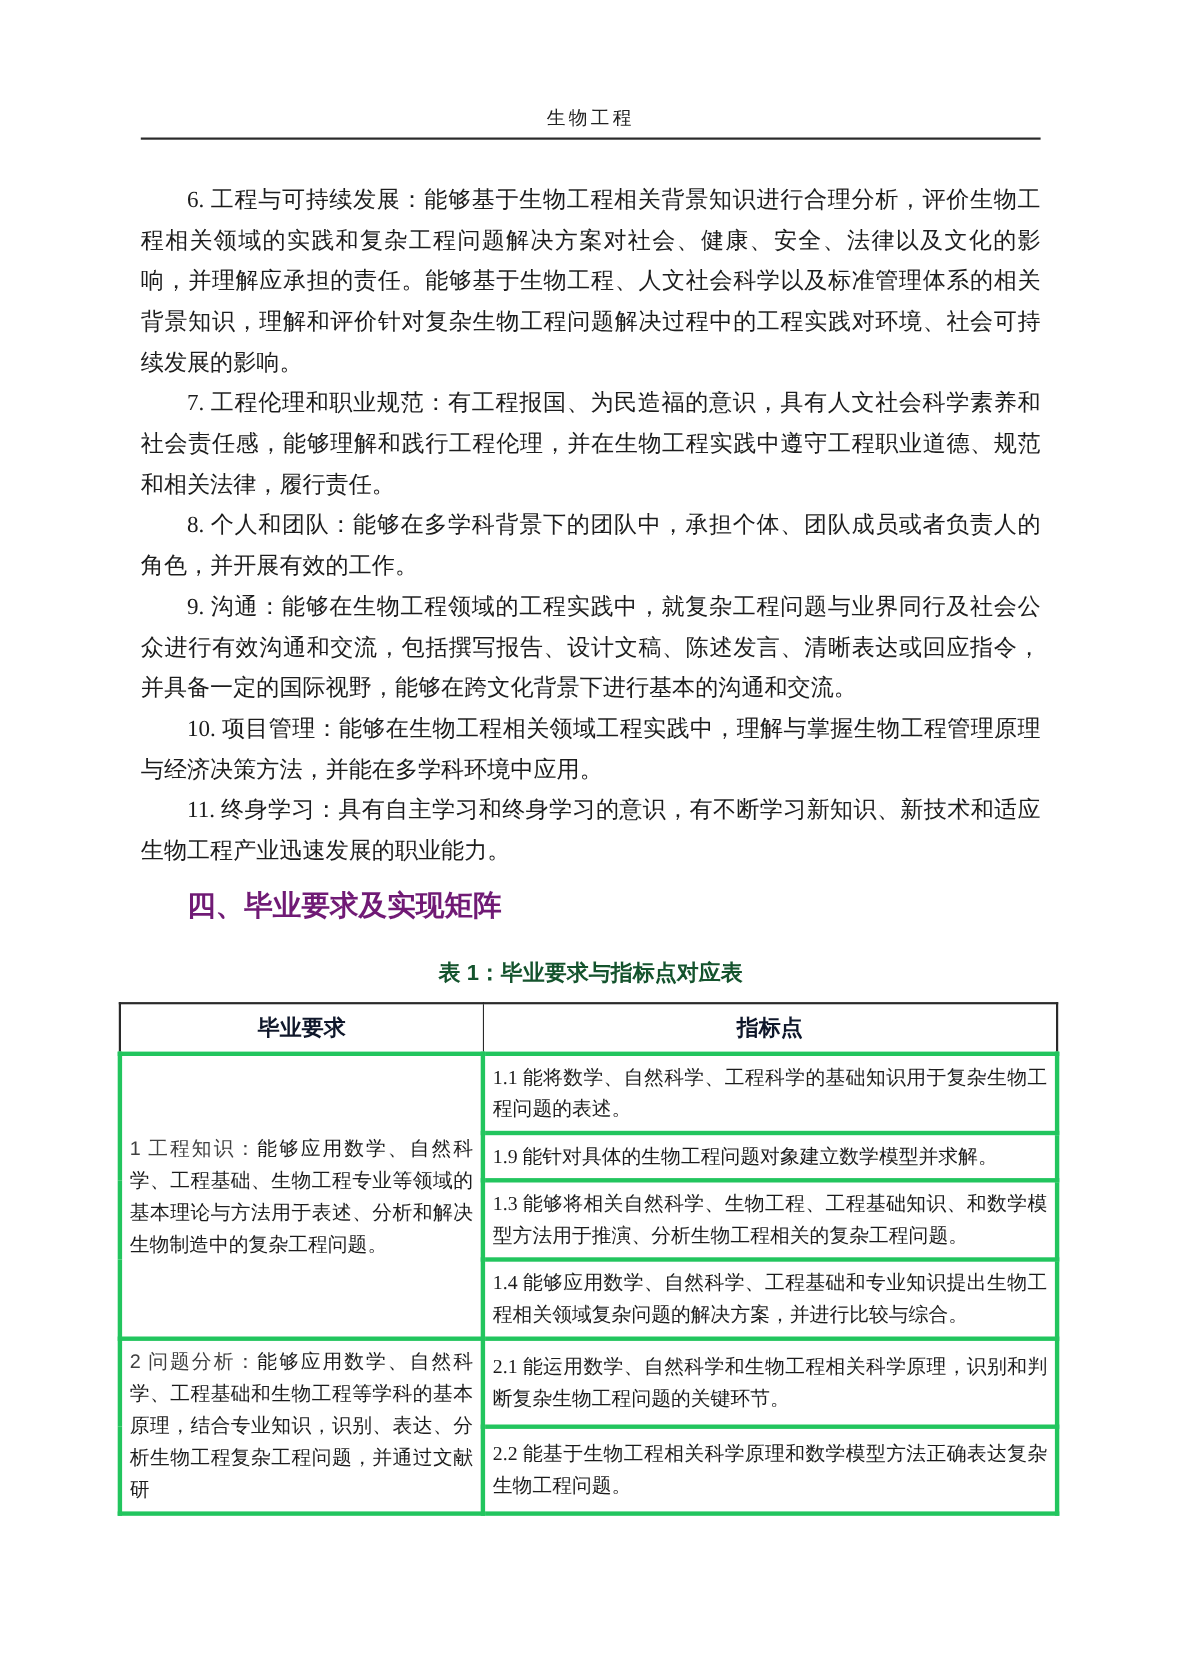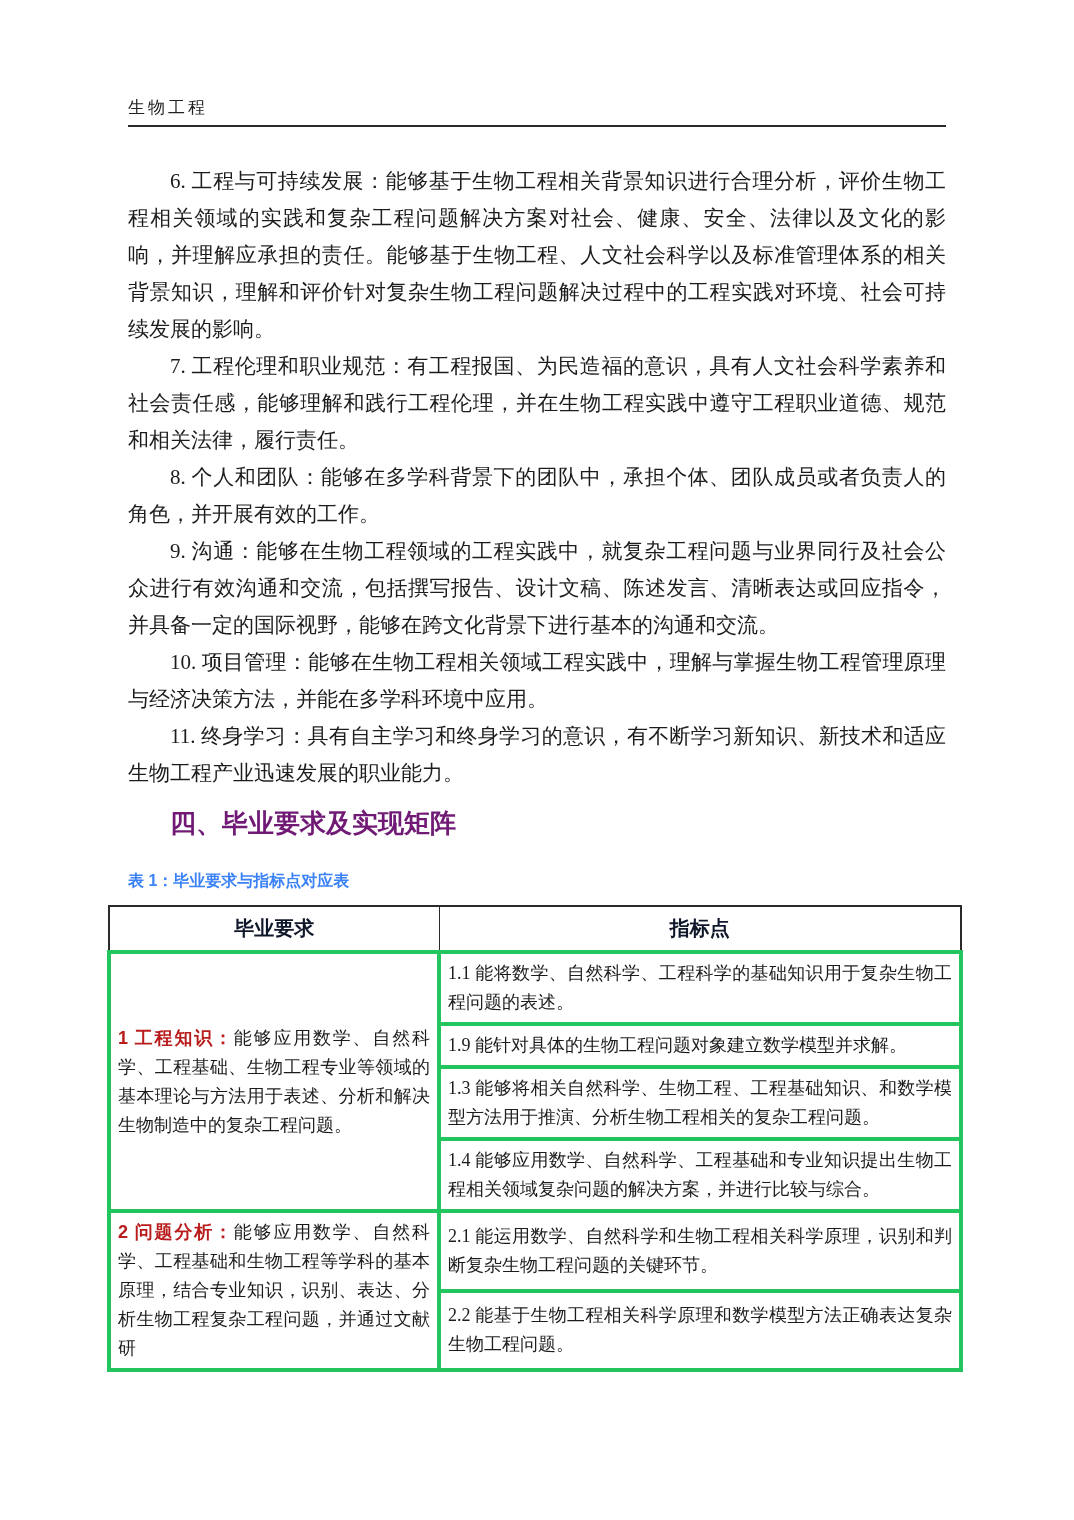--- a/index.html
+++ b/index.html
@@ -14,20 +14,21 @@
     position: relative;
     overflow: hidden;
   }
   
   .page-header {
     padding: 96px 128px 6px 128px;
   }
   .page-header .header-inner {
     border-bottom: 2px solid #2a2a2a;
     padding-bottom: 6px;
+    text-align: center;
   }
   .running-title {
     font-size: 17px;
     letter-spacing: 3px;
     color: #222222;
   }
   
   .content {
     padding: 30px 128px 0 128px;
   }
@@ -45,22 +46,23 @@
     font-weight: bold;
     font-size: 26px;
     color: #701a75;
     padding-left: 42px;
     margin-top: 14px;
     margin-bottom: 30px;
   }
   .table-caption {
     font-family: "Liberation Sans", "DejaVu Sans", sans-serif;
     font-weight: bold;
-    font-size: 16px;
-    color: #3b82f6;
+    font-size: 20px;
+    text-align: center;
+    color: #14532d;
     margin-bottom: 13px;
   }
   
   table.req-table {
     border-collapse: collapse;
     table-layout: fixed;
     width: 852px;
     margin-left: -21px;
     border: 2px solid #2a2a2a;
   }
@@ -81,22 +83,22 @@
     font-size: 18px;
     line-height: 29px;
     vertical-align: middle;
     padding: 5px 7px;
     text-align: justify;
     text-justify: inter-ideograph;
     color: #1c1c1c;
   }
   td.requirement-cell .req-label {
     font-family: "Liberation Sans", "DejaVu Sans", sans-serif;
-    font-weight: bold;
-    color: #b91c1c;
+    font-weight: normal;
+    color: #404040;
   }
 </style>
 </head>
 <body>
 
 <div class="page">
 
   <header class="page-header">
     <div class="header-inner">
       <div class="running-title">生物工程</div>

